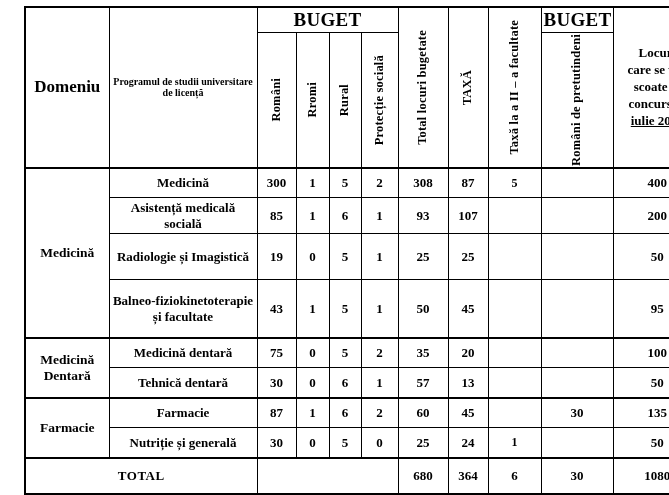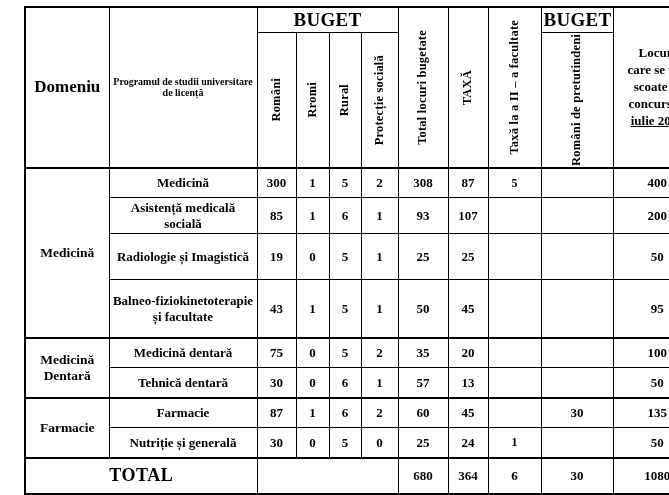--- a/index.html
+++ b/index.html
@@ -71,21 +71,21 @@
 
   .h-domeniu { font-size: 17px; margin-left: 13px; }
   .h-program { font-size: 10px; line-height: 1.16; margin-top: 27px; }
   .h-locuri { font-size: 13px; line-height: 1.3; padding: 3px 4px; }
   .h-locuri .u { text-decoration: underline; }
 
   .domeniu-cell { font-size: 13.5px; line-height: 1.2; }
   .program-cell { font-size: 13px; line-height: 1.2; padding: 3px 4px; }
   .num { font-size: 13px; }
   .num-small { font-size: 12px; }
-  .total-label { font-size: 18px; letter-spacing: 0.5px; }
+  .total-label { font-size: 13px; letter-spacing: 0.5px; }
 
   .r-tall  { height: 46px; }
   .r-tall2 { height: 58px; }
   .r-short { height: 30px; }
   .r-mid   { height: 36px; }
 </style>
 </head>
 <body>
 
 <div class="page">

